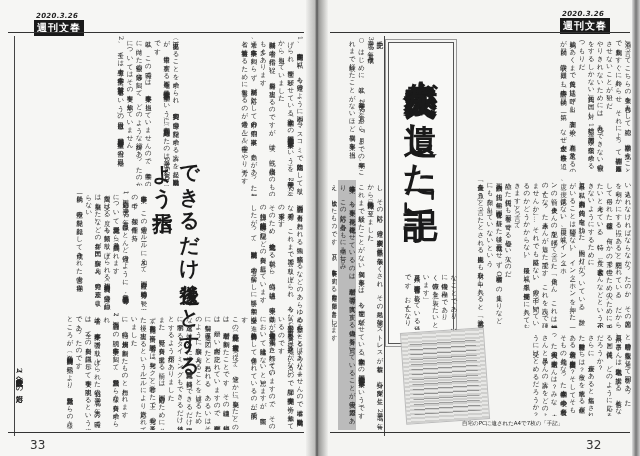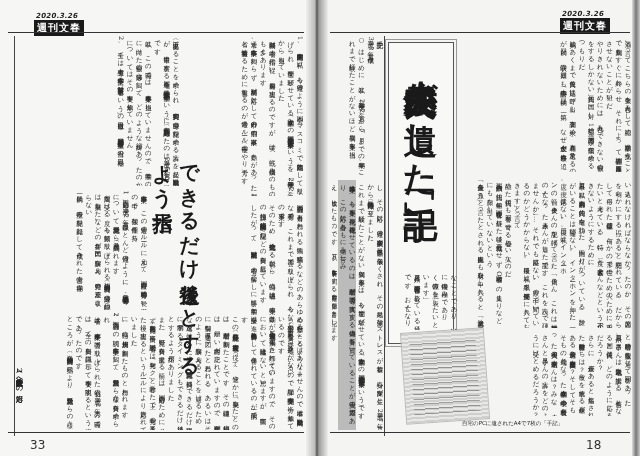--- a/index.html
+++ b/index.html
@@ -130,15 +130,15 @@
   <p style="margin:0">と財務省の広報室を通じて回答があった。</p>
   <p style="margin:0">三月十八日、昌子さんは大阪地裁に提訴する。被告となる国と佐川氏は、どのように応じるだろうか？</p>
   <p style="margin:0">さらに、責任があると名指しされた財務官僚たちは？彼らを統率する責任がある安倍首相と麻生財務大臣は？そしてそもそもの発端となった森友学園の小学校の名誉校長だった首相夫人の安倍昭恵さんは？みな、赤木俊夫さんと昌子さんの訴えをどのように受けとめるだろうか？</p>
 </div>
 <div class="vcol" style="left:402px;top:270px;width:56px;height:60px;">
   <p style="margin:0">なことであり、誠に痛恨の極みであり、深く哀悼の意を表したいと思います」</p>
   <p style="margin:0">三月十八日に調査報告書で公表している通りです。お亡くなりになられた方については、誠に痛恨の極みであり</p>
 </div>
 
 <div class="rule" style="left:330px;top:432px;width:300px;"></div>
-<span class="pageno" style="left:586px;top:438px;">18</span>
+<span class="pageno" style="left:586px;top:438px;">32</span>
 
 <div class="gutter2"></div>
 
 </body></html>

